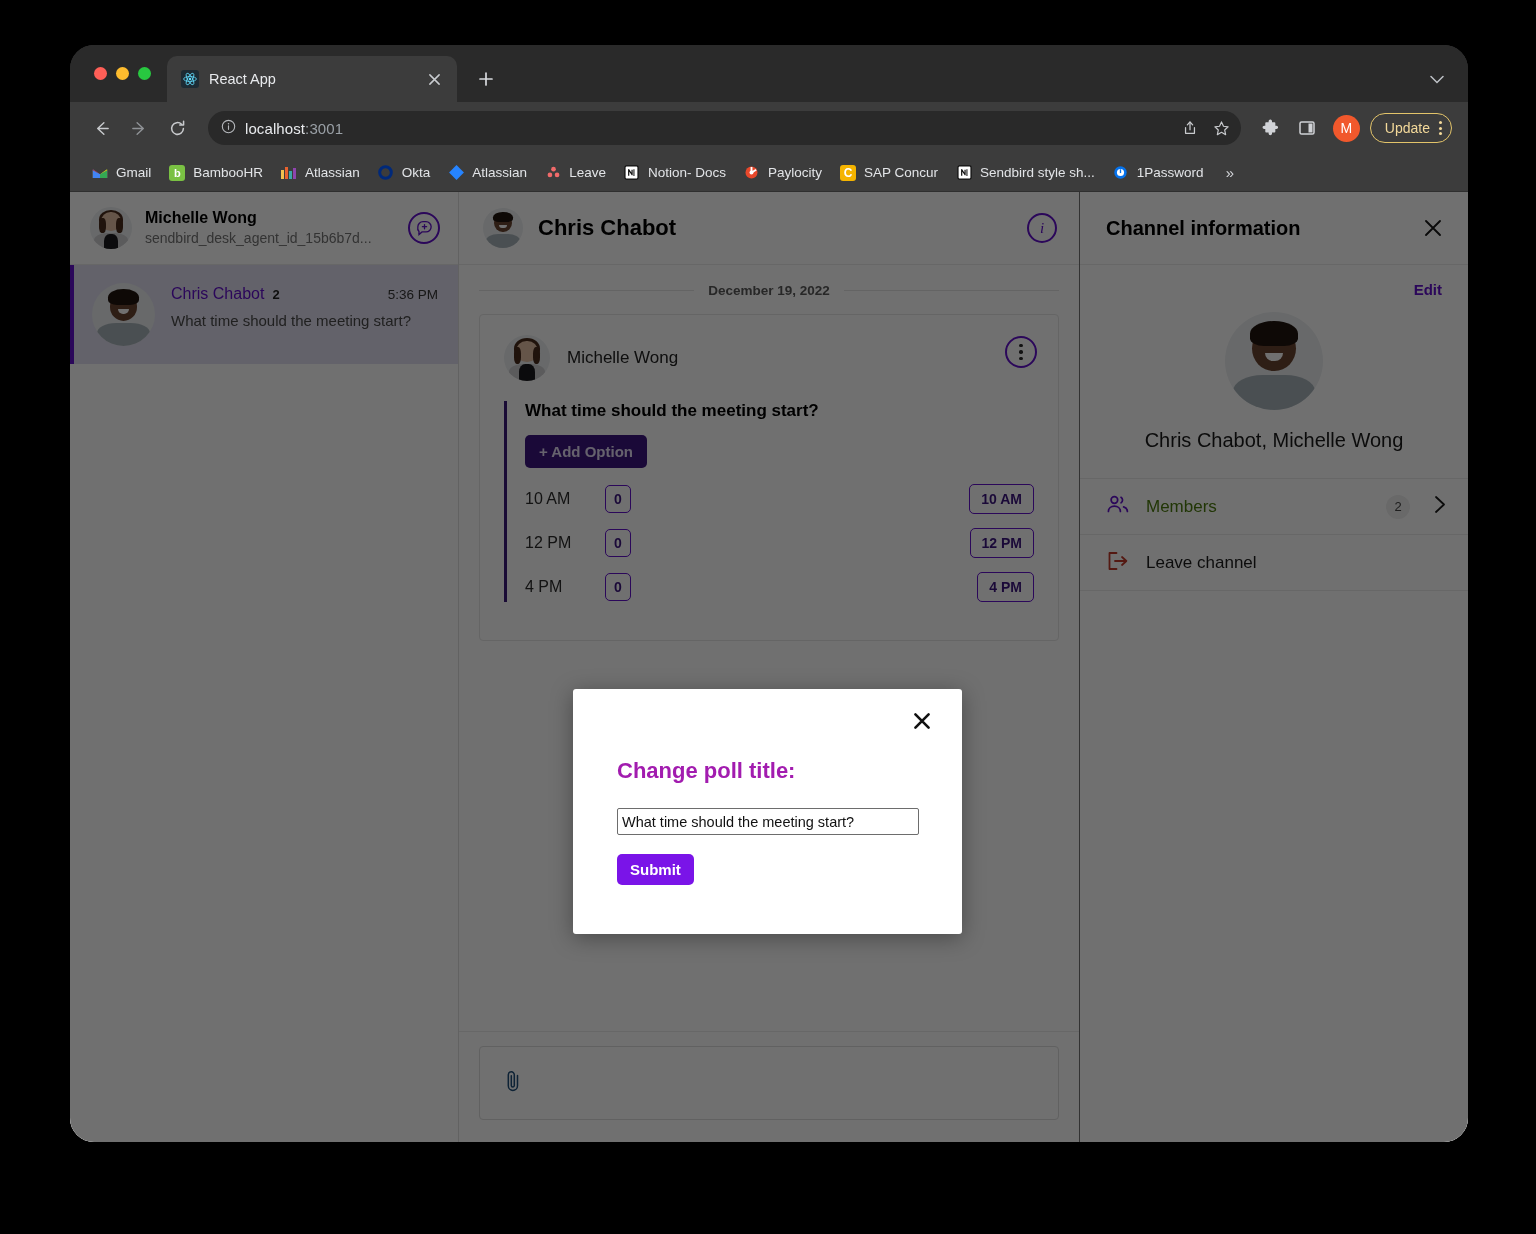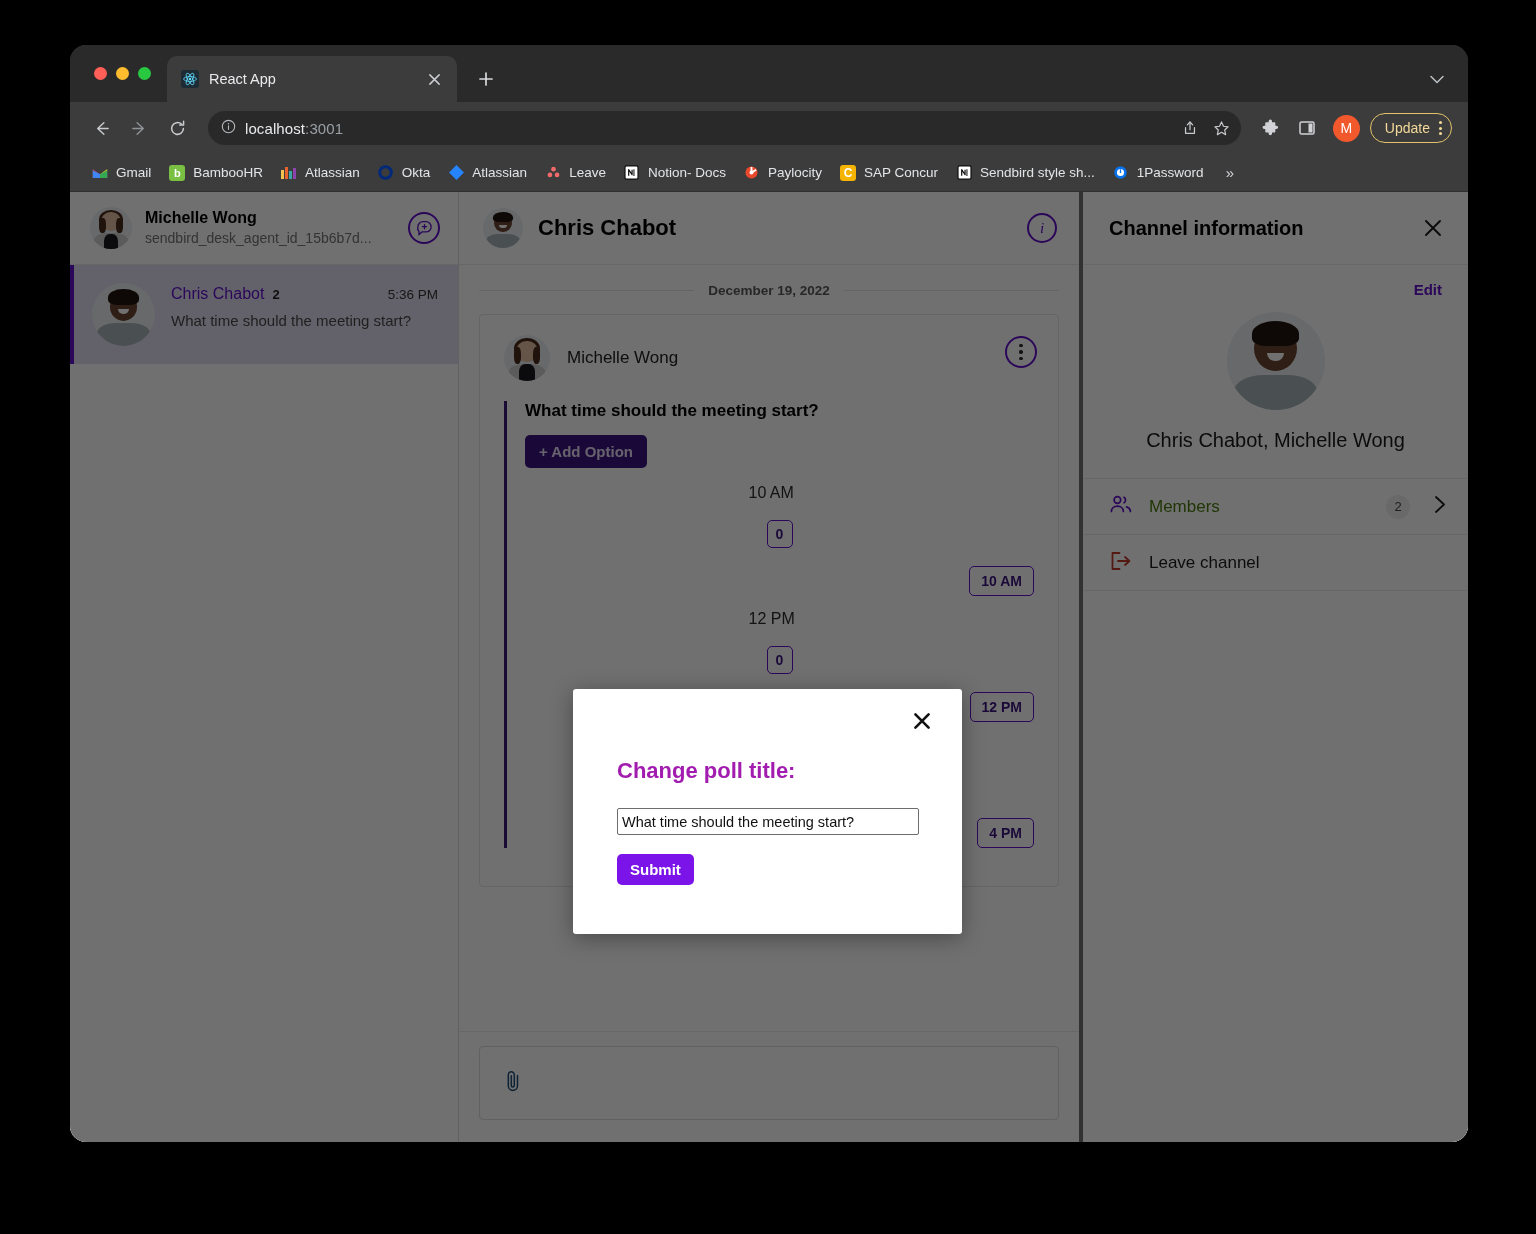--- a/index.html
+++ b/index.html
@@ -8,21 +8,21 @@
     background: #000;
     font-family: "Liberation Sans", sans-serif;
     overflow: hidden;
   }
 
   
   #browser-window {
     position: absolute;
     left: 70px; top: 45px;
     width: 1398px; height: 1097px;
-    border-radius: 16px;
+    border-radius: 24px;
     overflow: hidden;
     background: #3c3c3c;
     display: flex; flex-direction: column;
   }
 
   
   .tabstrip {
     height: 57px;
     background: #2a2a2a;
     display: flex; align-items: flex-end;
@@ -222,21 +222,21 @@
   .msg-menu i { width: 3.5px; height: 3.5px; border-radius: 50%; background: #2a2a2a; display: block; }
   .msg-menu .stack { display: flex; flex-direction: column; gap: 3px; align-items: center; }
 
   .poll { border-left: 3px solid #3b1a7a; padding-left: 18px; }
   .poll-title { font-size: 17px; font-weight: 700; color: #000; margin-bottom: 14px; }
   .add-option {
     display: inline-block; background: #3d1580; color: #e7dff7;
     font-size: 15px; font-weight: 700; border-radius: 5px;
     padding: 8px 14px; margin-bottom: 16px;
   }
-  .poll-row { display: flex; align-items: center; gap: 18px; margin-bottom: 14px; flex-direction: column; }
+  .poll-row { display: flex; align-items: center; gap: 18px; margin-bottom: 14px; }
   .poll-opt-label { font-size: 16px; color: #2c2c2c; width: 62px; }
   .poll-count {
     min-width: 26px; height: 28px; border: 1.5px solid #6210cc; border-radius: 5px;
     display: flex; align-items: center; justify-content: center;
     color: #3d1580; font-size: 14px; font-weight: 700; padding: 0 8px;
   }
   .poll-vote {
     margin-left: auto; border: 1.5px solid #6210cc; border-radius: 5px;
     color: #3d1580; font-size: 14px; font-weight: 700;
     padding: 6px 11px;
@@ -245,21 +245,21 @@
   .conv-footer { padding: 14px 20px 22px 20px; border-top: 1px solid #ebebeb; }
   .msg-input-wrap {
     border: 1px solid #dcdcdc; border-radius: 4px; height: 74px;
     display: flex; align-items: center; padding: 0 20px 0 22px;
   }
   .msg-input-placeholder { flex: 1; font-size: 19px; color: #5e5e5e; }
 
   
   .info-panel {
     width: 389px; flex: 0 0 389px; background: #fff;
-    border-left: 4px solid #737373; display: flex; flex-direction: column;
+    border-left: 1px solid #737373; display: flex; flex-direction: column;
   }
   .ip-header {
     height: 73px; display: flex; align-items: center;
     padding: 0 22px 0 26px; border-bottom: 1px solid #ebebeb;
   }
   .ip-title { font-size: 20px; font-weight: 700; color: #000; flex: 1; }
   .ip-close { width: 26px; height: 26px; display: flex; align-items: center; justify-content: center; color: #1a1a1a; }
   .ip-profile { padding: 16px 26px 26px; border-bottom: 1px solid #ebebeb; text-align: center; }
   .ip-edit { text-align: right; color: #6210cc; font-size: 15px; font-weight: 700; }
   .ip-avatar { margin: 14px auto 0; }

